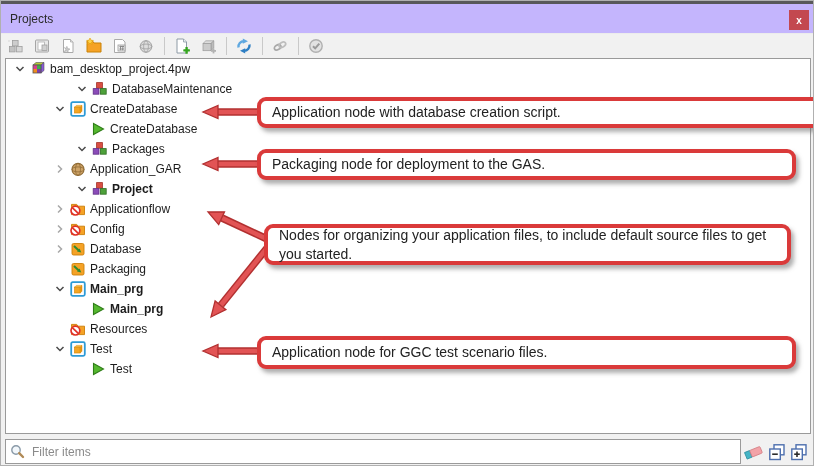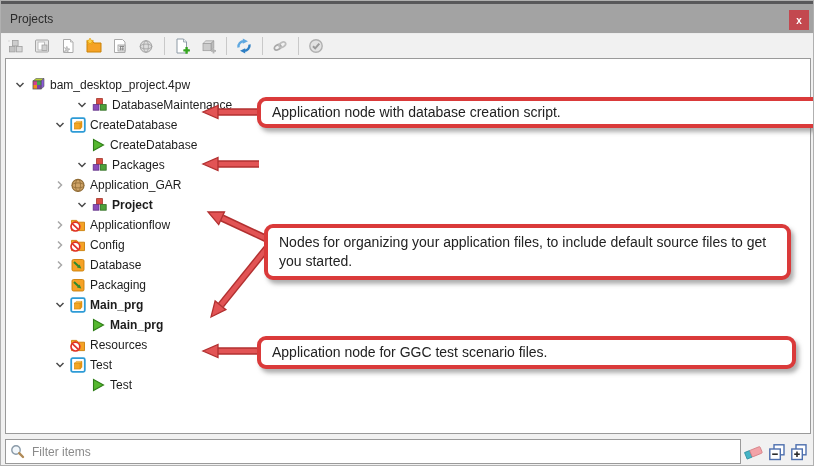--- a/index.html
+++ b/index.html
@@ -1,44 +1,44 @@
 <!DOCTYPE html>
 <html><head>
 <meta charset="utf-8">
 <style>
   html,body{margin:0;padding:0;background:#d8d8d8;font-family:"Liberation Sans",sans-serif;}
   #window{position:relative;width:814px;height:466px;background:#f1f1f1;border:1px solid #b0b0b0;box-sizing:border-box;overflow:hidden;}
   .topstrip{position:absolute;top:0;left:0;right:0;height:3px;background:#58585a;}
-  .titlebar{position:absolute;top:3px;left:0;right:0;height:29px;background:#a3a3a3;border-bottom:1px solid #ececec;}
+  .titlebar{position:absolute;top:3px;left:0;right:0;height:29px;background:#c4b5fd;border-bottom:1px solid #ececec;}
   .title{position:absolute;left:9px;top:8px;font-size:12px;color:#2b2b2b;}
   .close-btn{position:absolute;right:4px;top:6px;width:20px;height:20px;background:#c3484f;color:#fff;
     font-size:10px;font-weight:bold;display:flex;align-items:center;justify-content:center;cursor:pointer;}
   .toolbar{position:absolute;top:33px;left:0;right:0;height:24px;background:#f1f1f1;display:flex;align-items:center;padding-left:5px;}
   .tbtn{width:20px;height:20px;margin-right:6px;display:inline-flex;align-items:center;justify-content:center;}
   .tsep{width:1px;height:18px;background:#c9c9c9;margin:0 7px 0 2px;}
   .ic18{width:18px;height:18px;}
-  .content{position:absolute;left:4px;top:57px;width:806px;height:376px;background:#ffffff;border:1px solid #9a9a9a;box-sizing:border-box;padding-top:16px;z-index:1;}
+  .content{position:absolute;left:4px;top:57px;width:806px;height:376px;background:#ffffff;border:1px solid #9a9a9a;box-sizing:border-box;padding-top:0;z-index:1;}
   .row{display:flex;align-items:center;height:20px;}
   .lv0{padding-left:6px;} .lv1{padding-left:26px;margin-left:42px;} .lv2{padding-left:46px;} .lv3{padding-left:66px;}
   .chev{width:16px;height:16px;flex:0 0 16px;display:inline-flex;align-items:center;justify-content:center;}
   .ic12{width:12px;height:12px;}
   .nicon{width:16px;height:16px;flex:0 0 16px;margin:0 4px 0 2px;display:inline-flex;}
   .ic16{width:16px;height:16px;}
   .lbl{font-size:12px;color:#1c1c1c;white-space:nowrap;}
   .bold{font-weight:bold;}
   .arrow-layer{position:absolute;left:0;top:0;width:814px;height:466px;z-index:5;pointer-events:none;}
   .shaft-o{stroke:#b23030;stroke-width:7.5;}
   .shaft{stroke:#e25455;stroke-width:4.5;}
   .head{fill:#e25455;stroke:#b23030;stroke-width:1.3;}
   .callout{position:absolute;background:#fff;border:4px solid #da3a3a;border-radius:9px;
     box-shadow:3px 4px 4px rgba(110,110,110,.55);display:flex;align-items:center;padding:0 11px;
     font-size:14px;color:#222;box-sizing:border-box;z-index:6;line-height:19px;}
   #c1{left:256px;top:96px;width:580px;height:31px;}
   #c2{left:256px;top:148px;width:539px;height:31px;}
-  #c3{left:263px;top:223px;width:527px;height:56px;}
+  #c3{left:263px;top:223px;width:527px;height:41px;}
   #c4{left:256px;top:335px;width:539px;height:33px;}
   .filterwrap{position:absolute;left:4px;top:438px;width:736px;height:25px;}
   .filter-input{width:100%;height:100%;box-sizing:border-box;border:1px solid #9a9a9a;background:#fff;
     padding:0 6px 0 26px;font-size:12px;color:#333;font-family:"Liberation Sans",sans-serif;outline:none;}
   .filter-input::placeholder{color:#8a8a8a;}
   .mag{position:absolute;left:5px;top:5px;width:15px;height:15px;}
   .footbtn{position:absolute;top:442px;display:inline-flex;align-items:center;justify-content:center;cursor:pointer;}
   #eraser{left:742px;width:22px;height:18px;}
   #collapseall{left:767px;width:18px;height:18px;}
   #expandall{left:789px;width:18px;height:18px;}
@@ -463,20 +463,23 @@
     <g>
       <line class="shaft-o" x1="258" y1="350" x2="217" y2="350"></line>
         <line class="shaft" x1="258" y1="350" x2="217" y2="350"></line>
       <polygon class="head" points="217,343.5 217,356.5 202,350"></polygon>
     </g>
   </svg>
 
   <div class="callout" id="c1">
     <span>Application node with database creation script.</span>
   </div>
+  <div class="callout" id="c2">
+    <span>Packaging node for deployment to the GAS.</span>
+  </div>
   <div class="callout" id="c3">
     <span>Nodes for organizing your application files, to include default source files to get you started.</span>
   </div>
   <div class="callout" id="c4">
     <span>Application node for GGC test scenario files.</span>
   </div>
 
   <div class="filterwrap">
     <input class="filter-input" type="text" placeholder="Filter items" style="">
     <svg class="mag">

